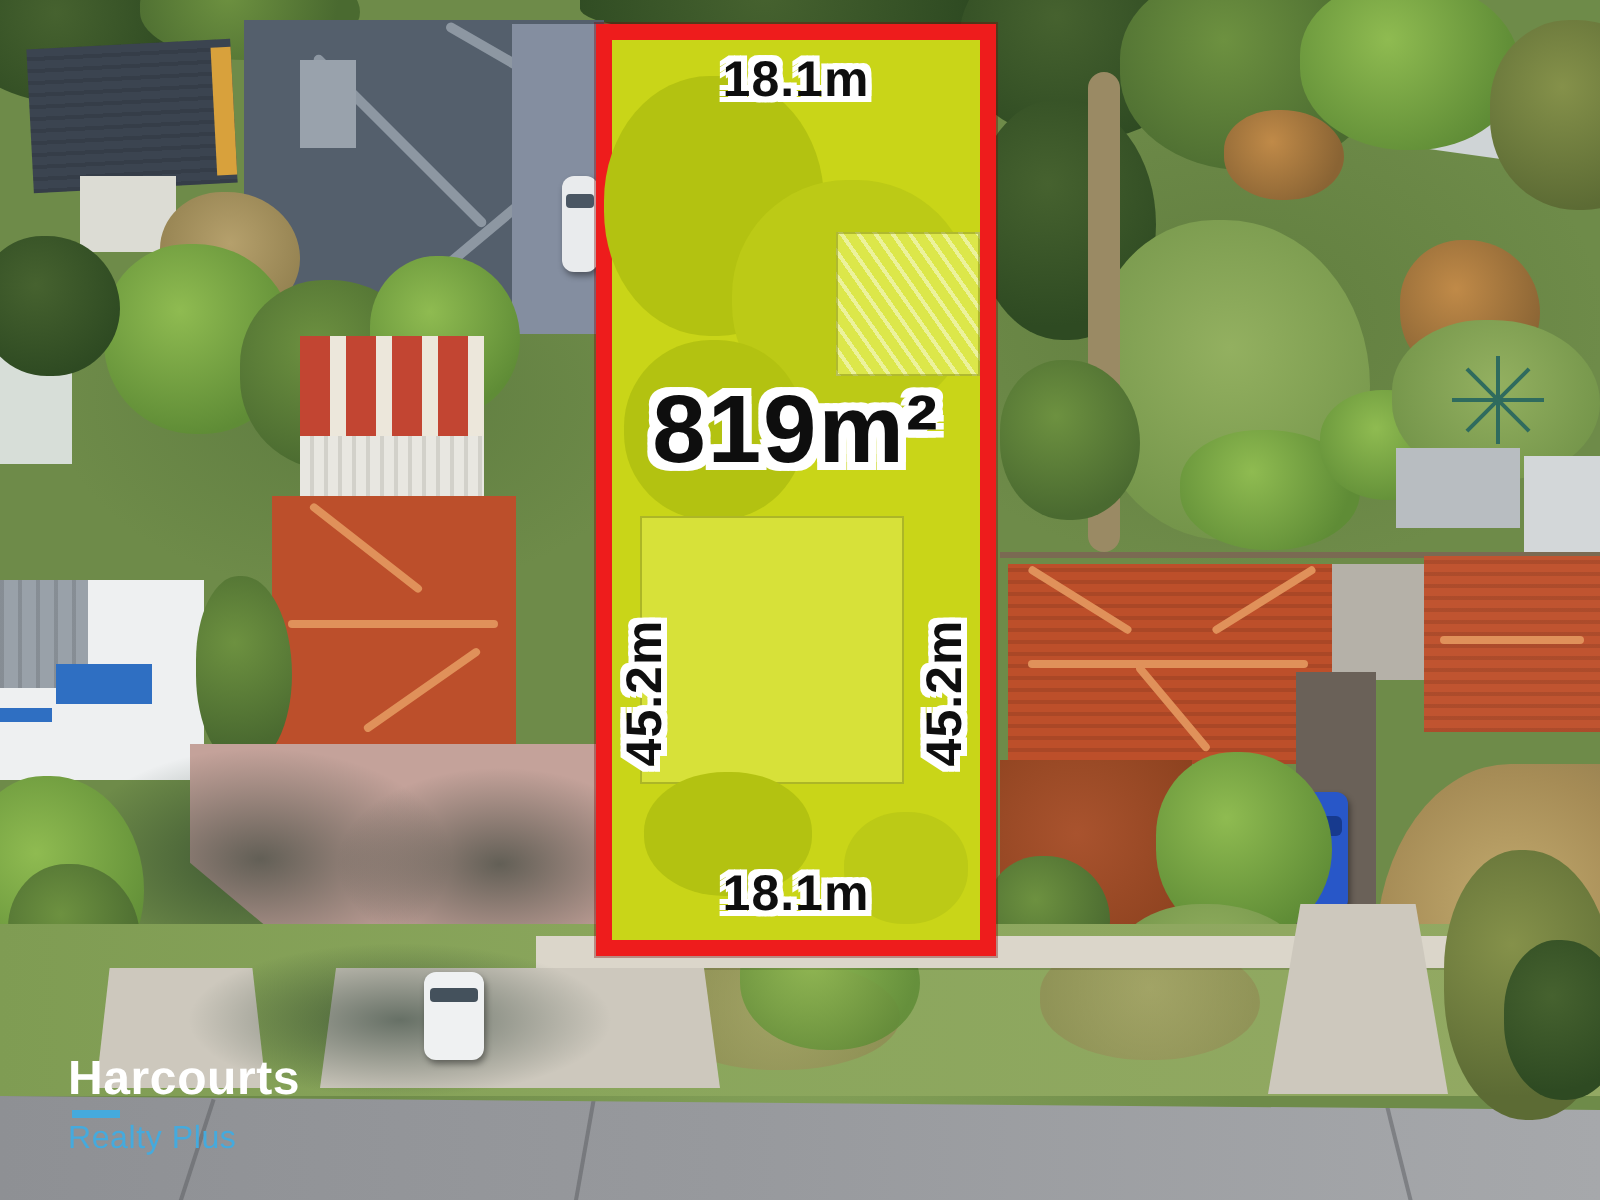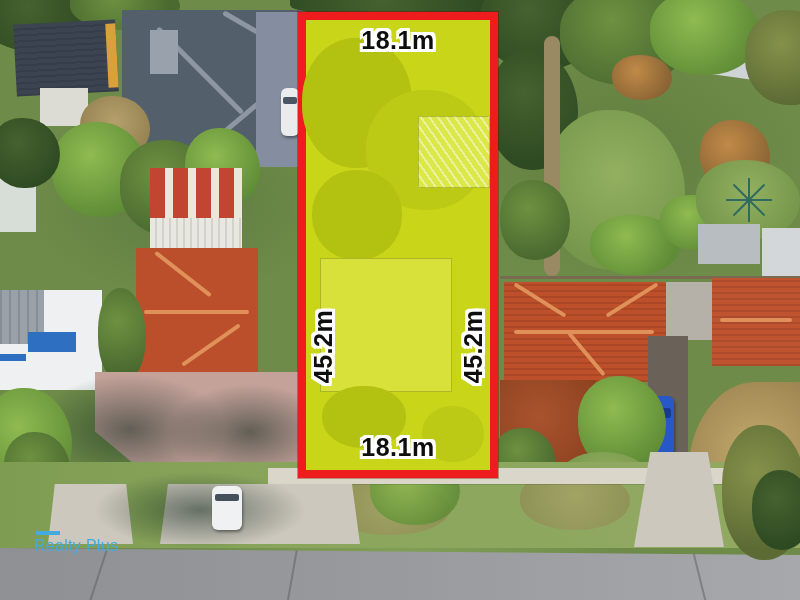--- a/index.html
+++ b/index.html
@@ -215,23 +215,25 @@
   <div id="lot" class="abs">
     <div class="lot-blob" style="left:-4px;top:18px;width:110px;height:130px;"></div>
     <div class="lot-blob l2" style="left:60px;top:70px;width:120px;height:120px;"></div>
     <div class="lot-blob" style="left:6px;top:150px;width:90px;height:90px;"></div>
     <div class="lot-shed" style="left:112px;top:96px;width:72px;height:72px;"></div>
     <div class="lot-roof" style="left:14px;top:238px;width:132px;height:134px;"></div>
     <div class="lot-blob" style="left:16px;top:366px;width:84px;height:62px;"></div>
     <div class="lot-blob l2" style="left:116px;top:386px;width:62px;height:56px;"></div>
 
     <div class="dim dim-h" style="top:6px;">18.1m</div>
+    <div id="area-label">819m²</div>
     <div class="dim dim-v" style="left:-33px;top:312px;">45.2m</div>
     <div class="dim dim-v" style="left:117px;top:312px;">45.2m</div>
     <div class="dim dim-h" style="bottom:8px;">18.1m</div>
   </div>
 
   <div id="logo" class="abs">
+    <div class="agency">Harcourts</div>
     <div class="underline"></div>
     <div class="division">Realty Plus</div>
   </div>
 
 </div>
 
 </body></html>

